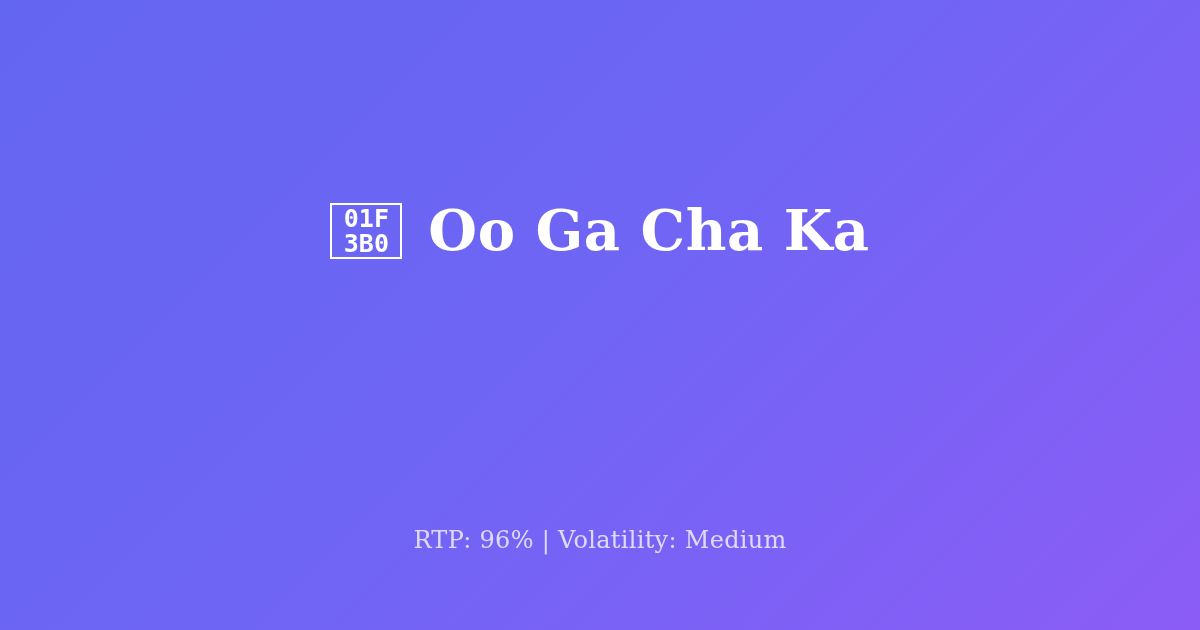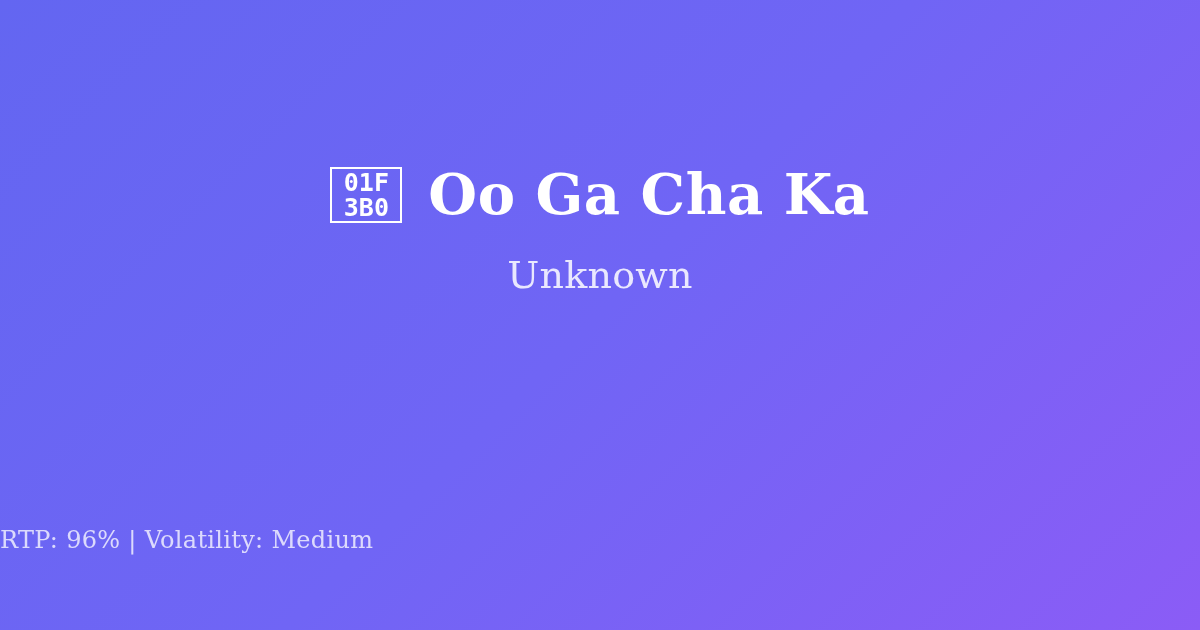--- a/index.html
+++ b/index.html
@@ -91,20 +91,21 @@
   }
 
   
   .meta-row {
     position: absolute;
     left: 0;
     top: 526px;
     width: 1200px;
     display: flex;
     align-items: center;
+    justify-content: center;
   }
 
   .game-meta {
     font-family: "DejaVu Serif", "Liberation Serif", serif;
     font-weight: 400;
     font-size: 24px;
     line-height: 1.2;
     color: rgba(255, 255, 255, 0.76);
     letter-spacing: 0.3px;
     white-space: nowrap;
@@ -121,21 +122,20 @@
 
       <span class="tofu-glyph">
         <span class="tofu-line">01F</span>
         <span class="tofu-line">3B0</span>
       </span>
 
       <h1 class="game-title">Oo Ga Cha Ka</h1>
 
     </div>
 
-    <div class="game-provider">Unknown</div>
 
   </div>
 
   <div class="meta-row">
     <div class="game-meta">RTP: 96% | Volatility: Medium</div>
   </div>
 
 </div>
 
 </body></html>

